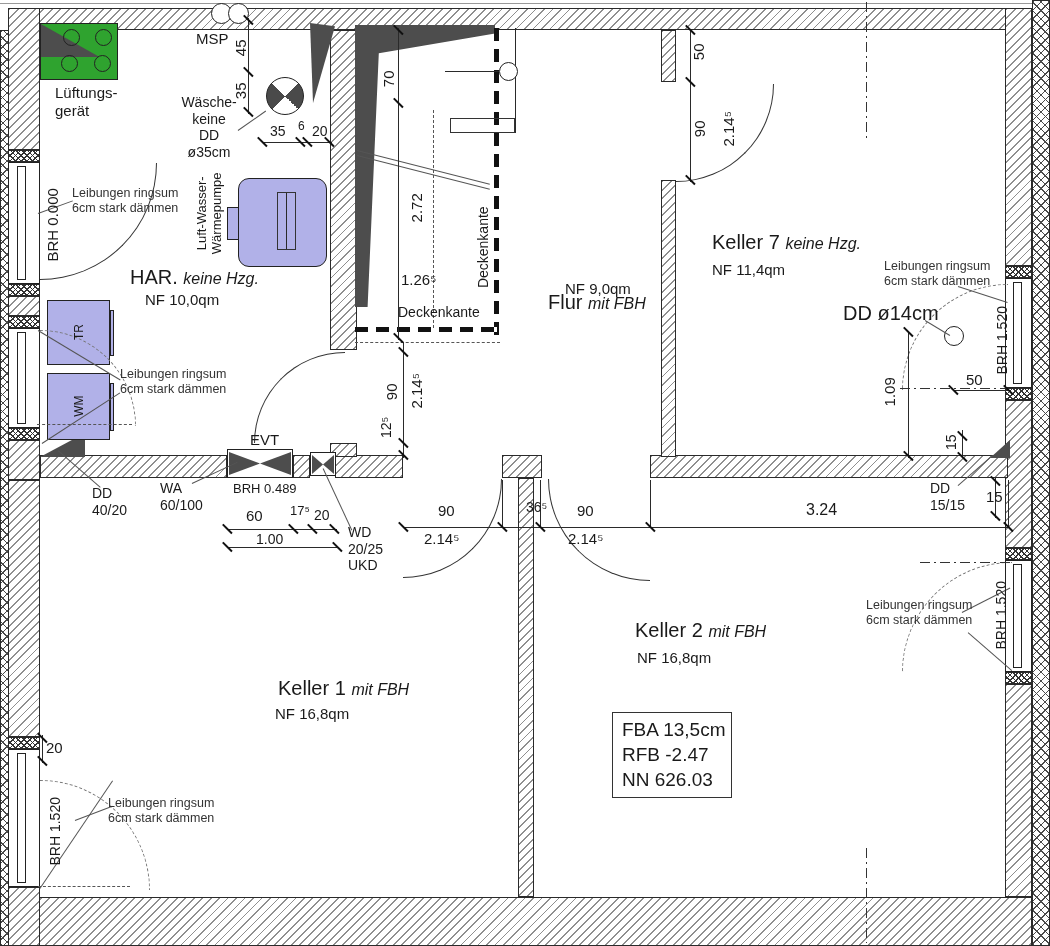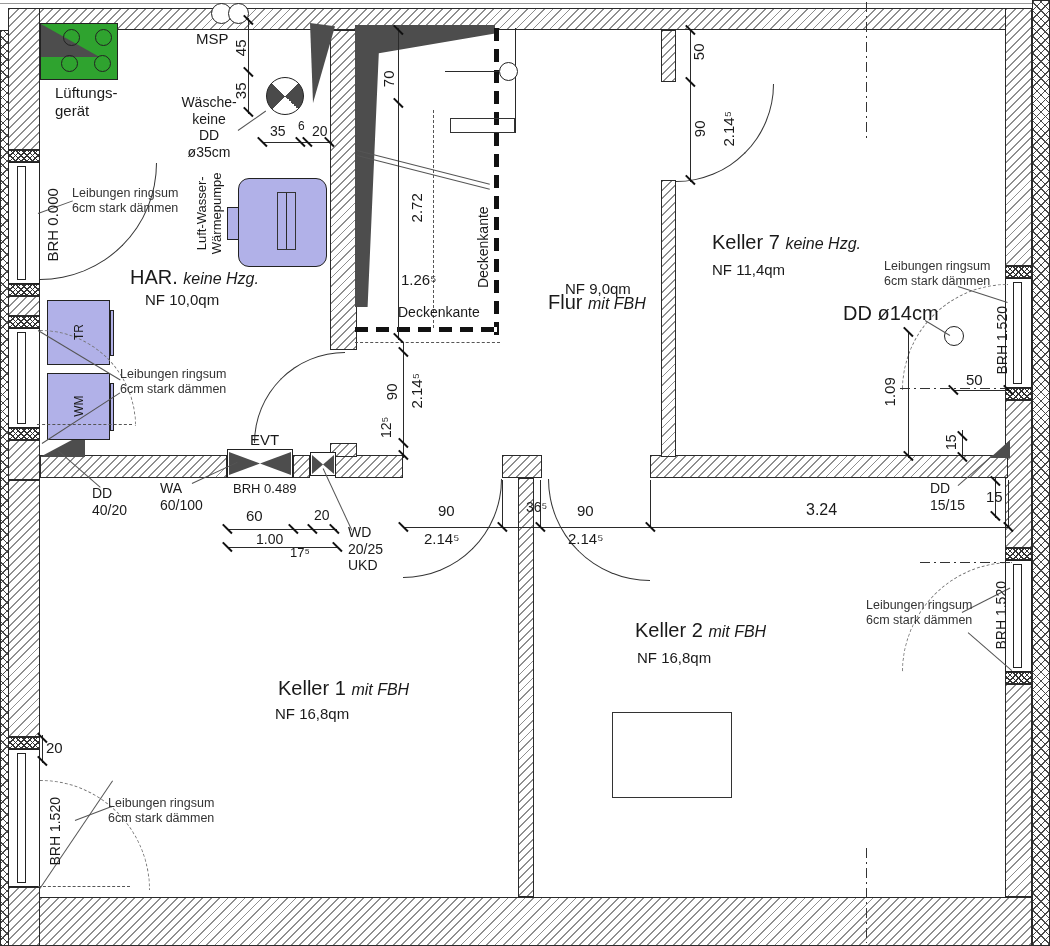--- a/index.html
+++ b/index.html
@@ -236,20 +236,23 @@
   <div class="txt" style="left:548px;top:243px;font-size:20px;margin-top:48px;"><span>Flur</span> <span class="it" style="font-size:16px;">mit FBH</span></div>
   <div class="txt" style="left:565px;top:280px;font-size:15px;">NF 9,0qm</div>
   <div class="txt" style="left:712px;top:231px;font-size:20px;"><span>Keller 7</span> <span class="it" style="font-size:16px;">keine Hzg.</span></div>
   <div class="txt" style="left:712px;top:261px;font-size:15px;">NF 11,4qm</div>
   <div class="txt" style="left:278px;top:677px;font-size:20px;text-align:right;"><span>Keller 1</span> <span class="it" style="font-size:16px;">mit FBH</span></div>
   <div class="txt" style="left:275px;top:705px;font-size:15px;">NF 16,8qm</div>
   <div class="txt" style="left:635px;top:619px;font-size:20px;"><span>Keller 2</span> <span class="it" style="font-size:16px;">mit FBH</span></div>
   <div class="txt" style="left:637px;top:649px;font-size:15px;">NF 16,8qm</div>
 
   <div class="olbox" style="left:612px;top:712px;width:120px;height:86px;border-width:1.5px;"></div>
+  <div class="txt" style="left:622px;top:717px;font-size:19px;line-height:1.32;">FBA 13,5cm
+RFB -2.47
+NN 626.03</div>
 
   <div class="txt" style="left:196px;top:30px;font-size:15px;">MSP</div>
   <div class="txt" style="left:55px;top:84px;font-size:15px;">Lüftungs-
 gerät</div>
   <div class="txt" style="left:178px;top:94px;width:62px;font-size:14px;text-align:center;">Wäsche-
 keine
 DD
 ø35cm</div>
   <div class="txt r90" style="left:154px;top:198px;width:110px;font-size:13px;">Luft-Wasser-
 Wärmepumpe</div>
@@ -301,21 +304,21 @@
   <div class="txt r90" style="left:371px;top:419px;width:30px;font-size:14px;">12⁵</div>
   <div class="txt r90" style="left:377px;top:383px;width:30px;font-size:15px;">90</div>
   <div class="txt r90" style="left:393px;top:382px;width:48px;font-size:15px;">2.14⁵</div>
   <div class="txt" style="left:438px;top:502px;font-size:15px;">90</div>
   <div class="txt" style="left:424px;top:530px;font-size:15px;">2.14⁵</div>
   <div class="txt" style="left:526px;top:499px;font-size:14px;">36⁵</div>
   <div class="txt" style="left:577px;top:502px;font-size:15px;">90</div>
   <div class="txt" style="left:568px;top:530px;font-size:15px;">2.14⁵</div>
   <div class="txt" style="left:806px;top:501px;font-size:16px;">3.24</div>
   <div class="txt" style="left:246px;top:507px;font-size:15px;">60</div>
-  <div class="txt" style="left:290px;top:503px;font-size:13px;margin-top:42px;">17⁵</div>
+  <div class="txt" style="left:290px;top:503px;font-size:13px;">17⁵</div>
   <div class="txt" style="left:314px;top:507px;font-size:14px;">20</div>
   <div class="txt" style="left:256px;top:531px;font-size:14px;">1.00</div>
   <div class="txt r90" style="left:870px;top:383px;width:40px;font-size:15px;">1.09</div>
   <div class="txt" style="left:966px;top:371px;font-size:15px;">50</div>
   <div class="txt r90" style="left:938px;top:434px;width:26px;font-size:14px;">15</div>
   <div class="txt" style="left:986px;top:488px;font-size:15px;">15</div>
   <div class="txt" style="left:46px;top:739px;font-size:15px;">20</div>
 
 </div>
 

